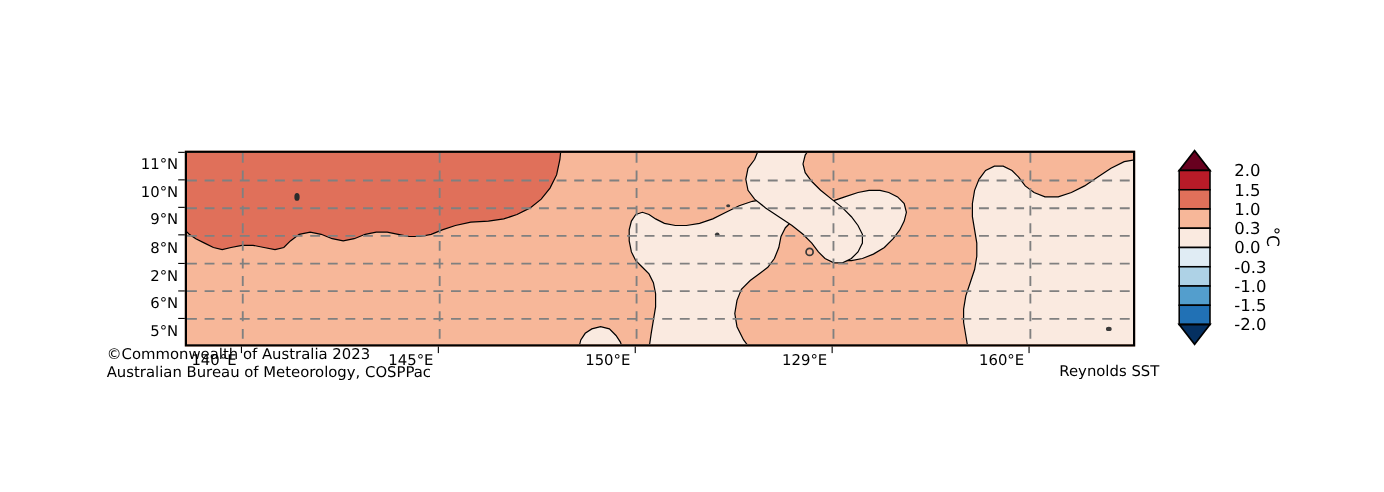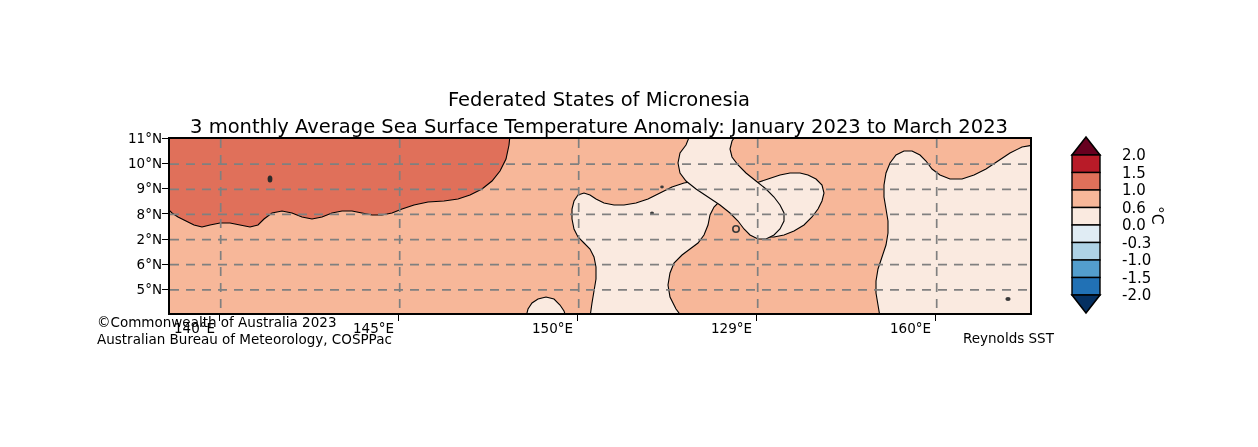--- a/index.html
+++ b/index.html
@@ -49,20 +49,21 @@
     background: #f7b799;
   }
   .plot svg { display: block; }
   .ytick-wrap {
     position: absolute;
     left: 100px;
     width: 62px;
     text-align: right;
     font-size: 13.5px;
     color: #000;
+    margin-top: 12px;
   }
   .xtick-wrap {
     position: absolute;
     top: 320px;
     width: 90px;
     margin-left: -45px;
     font-size: 13.5px;
     color: #000;
   }
 
@@ -134,24 +135,20 @@
     writing-mode: vertical-rl;
     text-orientation: mixed;
     white-space: nowrap;
   }
 </style>
 </head>
 <body>
 
 <div class="fig">
 
-  <div class="title-block">
-    <div class="title-line">Federated States of Micronesia</div>
-    <div class="title-line">3 monthly Average Sea Surface Temperature Anomaly: January 2023 to March 2023</div>
-  </div>
 
   <div class="plot">
     <svg width="860" height="174" viewBox="0 0 860 174">
       <defs>
         <clipPath id="plotclip">
             <rect x="0" y="0" width="860" height="174"></rect>
           </clipPath>
       </defs>
 
       <g clip-path="url(#plotclip)">
@@ -273,21 +270,21 @@
       <rect x="4" y="144.5" width="28" height="17.5" fill="#2171b5" stroke="#000" stroke-width="1.4"></rect>
 
       <path d="M 4,162 L 18,180 L 32,162 Z" fill="#053061" stroke="#000000" stroke-width="1.6"></path>
     </svg>
   </div>
 
   <div class="cbar-labels">
     <div class="cbar-tick" style="top:22px">2.0</div>
     <div class="cbar-tick" style="top:39.5px">1.5</div>
     <div class="cbar-tick" style="top:57px">1.0</div>
-    <div class="cbar-tick" style="top:74.5px">0.6</div>
+    <div class="cbar-tick" style="top:74.5px">0.3</div>
     <div class="cbar-tick" style="top:92px">0.0</div>
     <div class="cbar-tick" style="top:109.5px">-0.3</div>
     <div class="cbar-tick" style="top:127px">-1.0</div>
     <div class="cbar-tick" style="top:144.5px">-1.5</div>
     <div class="cbar-tick" style="top:162px">-2.0</div>
   </div>
 
   <div class="cbar-unit">°C</div>
 
 </div>

